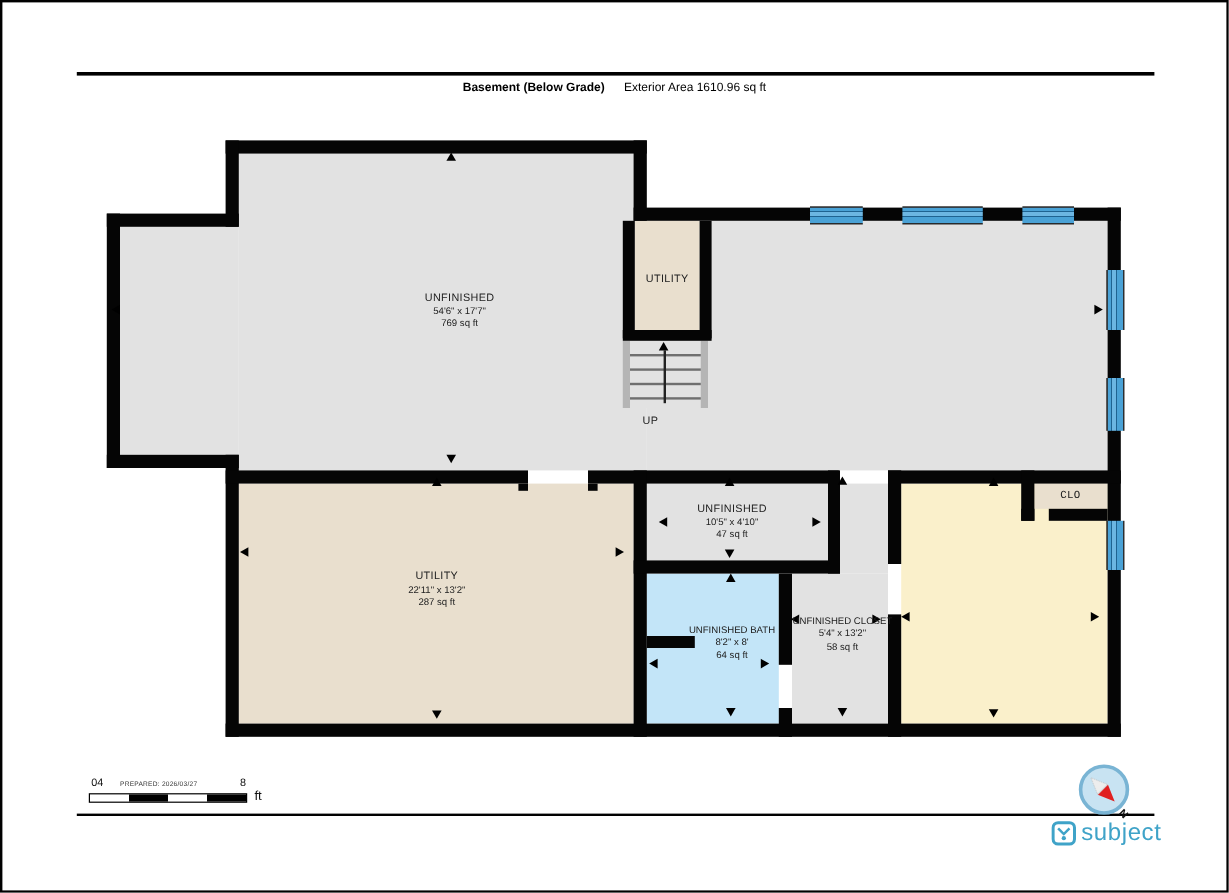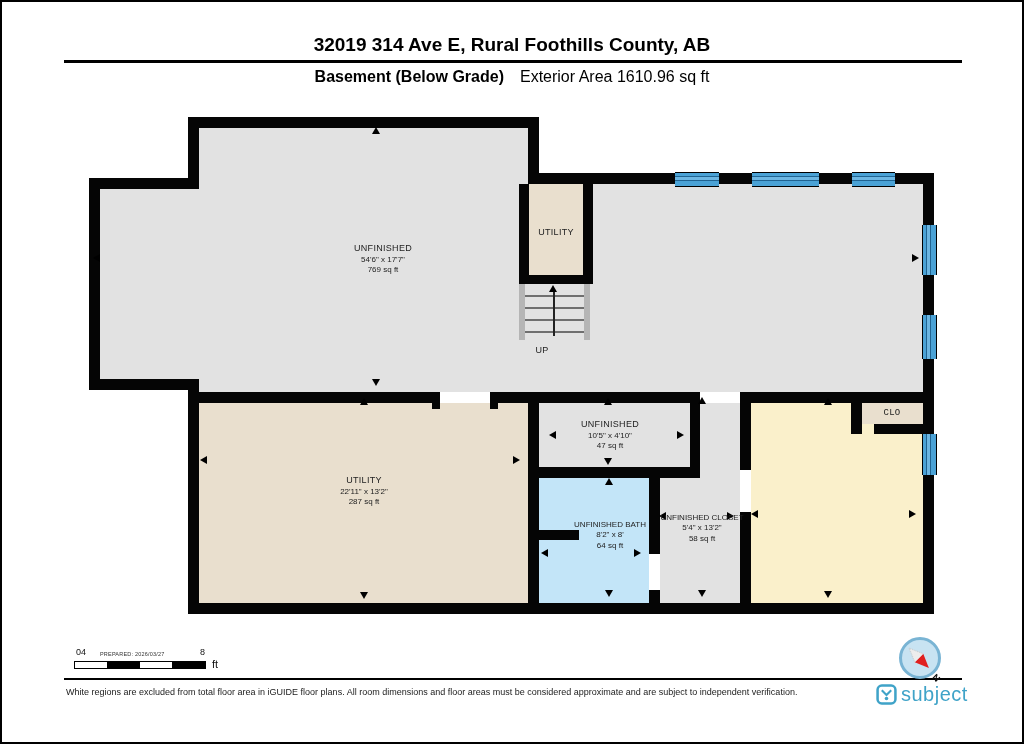--- a/index.html
+++ b/index.html
@@ -2,21 +2,21 @@
 <html><head>
 <meta charset="utf-8">
 <style>
   html,body{margin:0;padding:0;background:#fff;}
   #page{position:relative;width:1020px;height:740px;border:2px solid #000;background:#fff;
         font-family:"Liberation Sans","DejaVu Sans",sans-serif;overflow:hidden;}
   
   .title{position:absolute;top:32px;left:0;width:100%;text-align:center;
          font-size:19px;font-weight:bold;color:#000;}
   .rule{position:absolute;background:#000;}
-  .subtitle{position:absolute;top:66px;left:0;width:100%;text-align:center;font-size:16px;color:#000;}
+  .subtitle{position:absolute;top:66px;left:0;width:100%;text-align:center;font-size:10px;color:#000;}
   .subtitle .b{font-weight:bold;margin-right:16px;}
   
   .fill{position:absolute;z-index:1;}
   .f-gray{background:#e2e2e2;}
   .f-beige{background:#e9dfce;}
   .f-yellow{background:#faf0cb;}
   .f-bath{background:#c3e5f8;}
   .wall{position:absolute;background:#050505;z-index:3;}
   .window{position:absolute;z-index:4;border-top:1px solid #000;border-bottom:1px solid #000;}
   .win-h{background:linear-gradient(to bottom,#4aa2d6 0 3px,#1f6391 3px 4px,#6cb6e2 4px 7px,#1f6391 7px 8px,#4aa2d6 8px 11px);}
@@ -53,21 +53,20 @@
   
   .disclaimer{position:absolute;font-size:9px;color:#222;z-index:6;}
   .logo{position:absolute;z-index:6;display:flex;align-items:center;gap:4px;color:#3fa3c8;}
   .logo-text{font-size:20px;letter-spacing:.5px;color:#3fa3c8;}
 </style>
 </head>
 <body>
 
 <div id="page">
 
-  <div class="title">32019 314 Ave E, Rural Foothills County, AB</div>
   <div class="rule" style="left:62px;top:58px;width:898px;height:3px;"></div>
   <div class="subtitle">
     <span class="b">Basement (Below Grade)</span><span>Exterior Area 1610.96 sq ft</span>
   </div>
 
   <div class="fill f-gray" style="left:197px;top:126px;width:340px;height:264px;"></div>
   <div class="fill f-gray" style="left:98px;top:187px;width:99px;height:190px;"></div>
   <div class="fill f-gray" style="left:537px;top:182px;width:384px;height:208px;"></div>
   <div class="fill f-beige" style="left:527px;top:182px;width:54px;height:91px;"></div>
   <div class="fill f-gray" style="left:517px;top:282px;width:71px;height:56px;"></div>
@@ -132,21 +131,20 @@
   <div class="compass" style="left:896px;top:634px;width:44px;height:44px;">
     <div class="compass-circle"></div>
     <div class="needle">
       <div class="n-white"></div>
       <div class="n-red"></div>
     </div>
     <div class="compass-n">N</div>
   </div>
 
   <div class="rule" style="left:62px;top:676px;width:898px;height:2px;"></div>
-  <div class="disclaimer" style="left:64px;top:685px;">White regions are excluded from total floor area in iGUIDE floor plans. All room dimensions and floor areas must be considered approximate and are subject to independent verification.</div>
   <div class="logo" style="left:874px;top:681px;">
     <svg width="21" height="21" viewBox="0 0 20 20">
       <rect x="1.5" y="1.5" width="17" height="17" rx="4" fill="none" stroke="#3fa3c8" stroke-width="2.4"></rect>
       <path d="M5.5 6 L10 10.5 L14.5 6" fill="none" stroke="#3fa3c8" stroke-width="2"></path>
       <circle cx="10" cy="13.8" r="1.7" fill="#3fa3c8"></circle>
     </svg>
     <span class="logo-text">subject</span>
   </div>
 
 <div class="wall" style="left: 186px; top: 115px; width: 351px; height: 11px;"></div>

